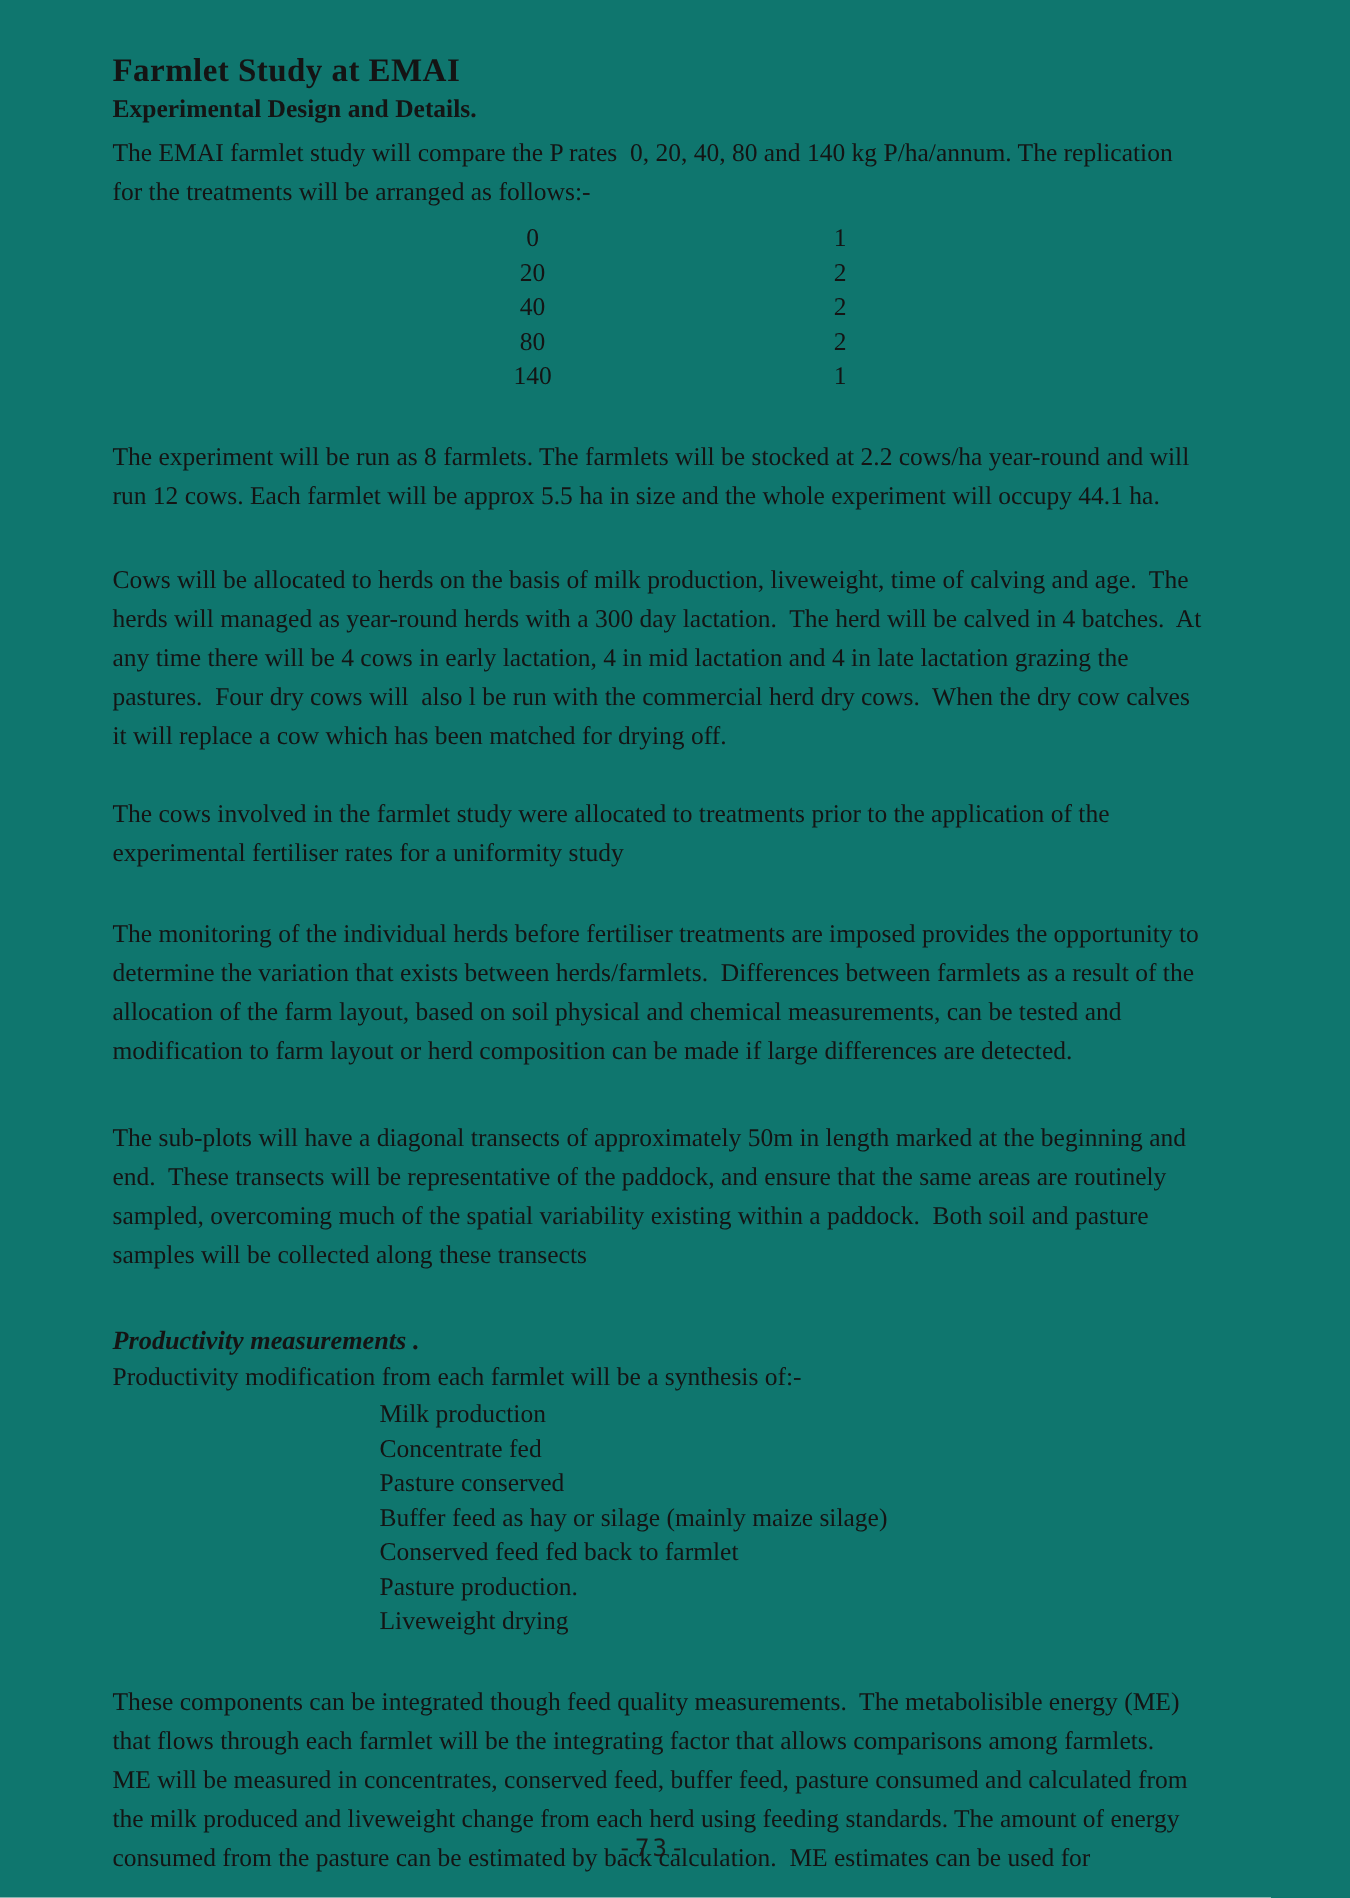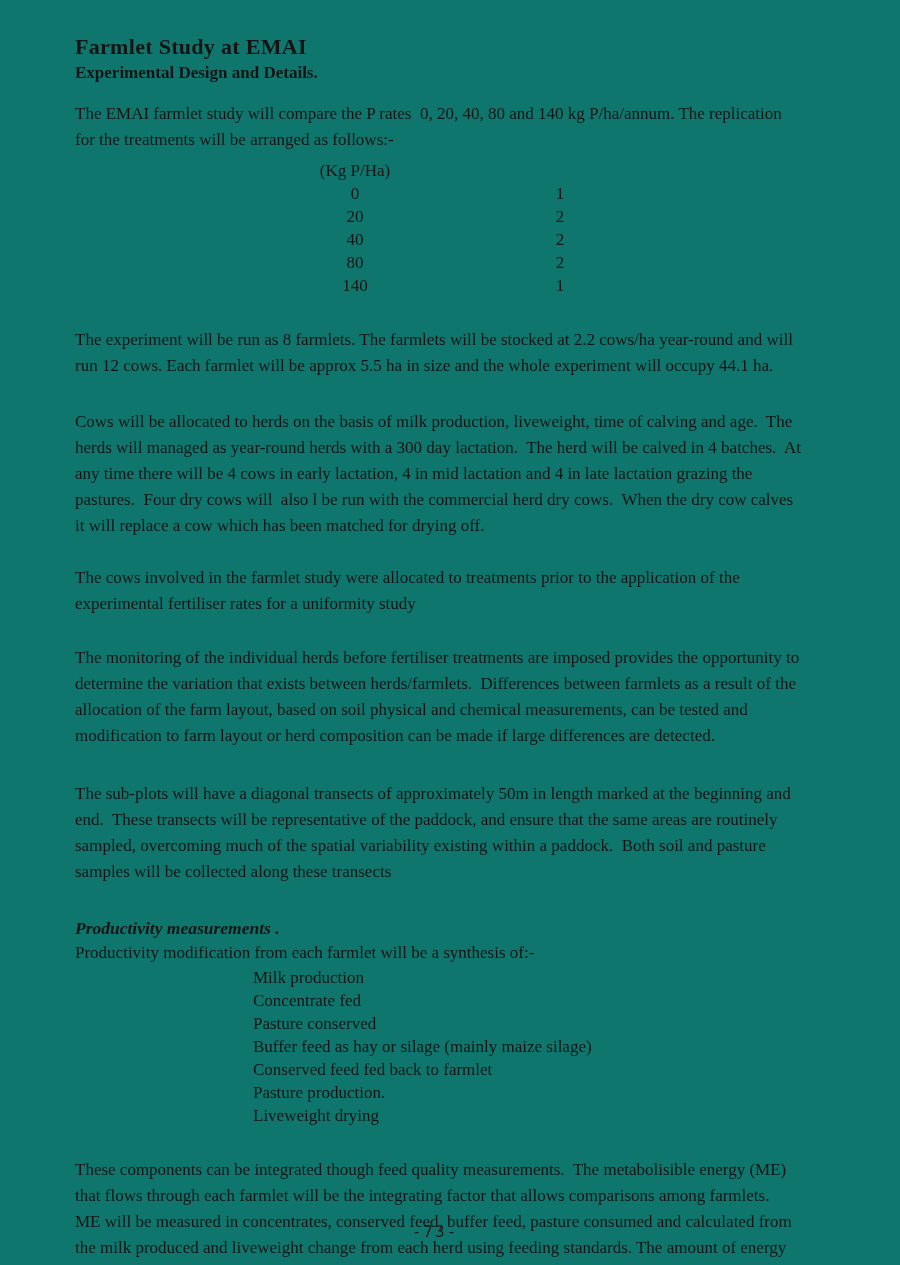--- a/index.html
+++ b/index.html
@@ -28,21 +28,21 @@
     font-size: 17px;
     font-weight: bold;
     margin: 3px 0 0 0;
   }
   .para {
     font-size: 17px;
     line-height: 26px;
     white-space: pre-wrap;
     margin: 0;
   }
-  .para-intro      { margin-top: 18px; }
+  .para-intro      { margin-top: 6px; }
   .para-experiment { margin-top: 30px; }
   .para-cows       { margin-top: 30px; }
   .para-uniformity { margin-top: 26px; }
   .para-monitoring { margin-top: 28px; }
   .para-subplots   { margin-top: 32px; }
   .para-integration{ margin-top: 30px; }
 
   .treat-table {
     margin: 6px 0 0 185px;
     width: 400px;
@@ -106,24 +106,20 @@
 <div class="page">
 
   <h1 class="doc-title">Farmlet Study at EMAI</h1>
   <h2 class="doc-subtitle">Experimental Design and Details.</h2>
 
   <p class="para para-intro">The EMAI farmlet study will compare the P rates  0, 20, 40, 80 and 140 kg P/ha/annum. The replication
 for the treatments will be arranged as follows:-</p>
 
   <div class="treat-table">
     <div class="treat-row">
-      <div class="treat-cell-1">(Kg P/Ha)</div>
-      <div class="treat-cell-2"></div>
-    </div>
-    <div class="treat-row">
       <div class="treat-cell-1">0</div>
       <div class="treat-cell-2">1</div>
     </div>
     <div class="treat-row">
       <div class="treat-cell-1">20</div>
       <div class="treat-cell-2">2</div>
     </div>
     <div class="treat-row">
       <div class="treat-cell-1">40</div>
       <div class="treat-cell-2">2</div>

